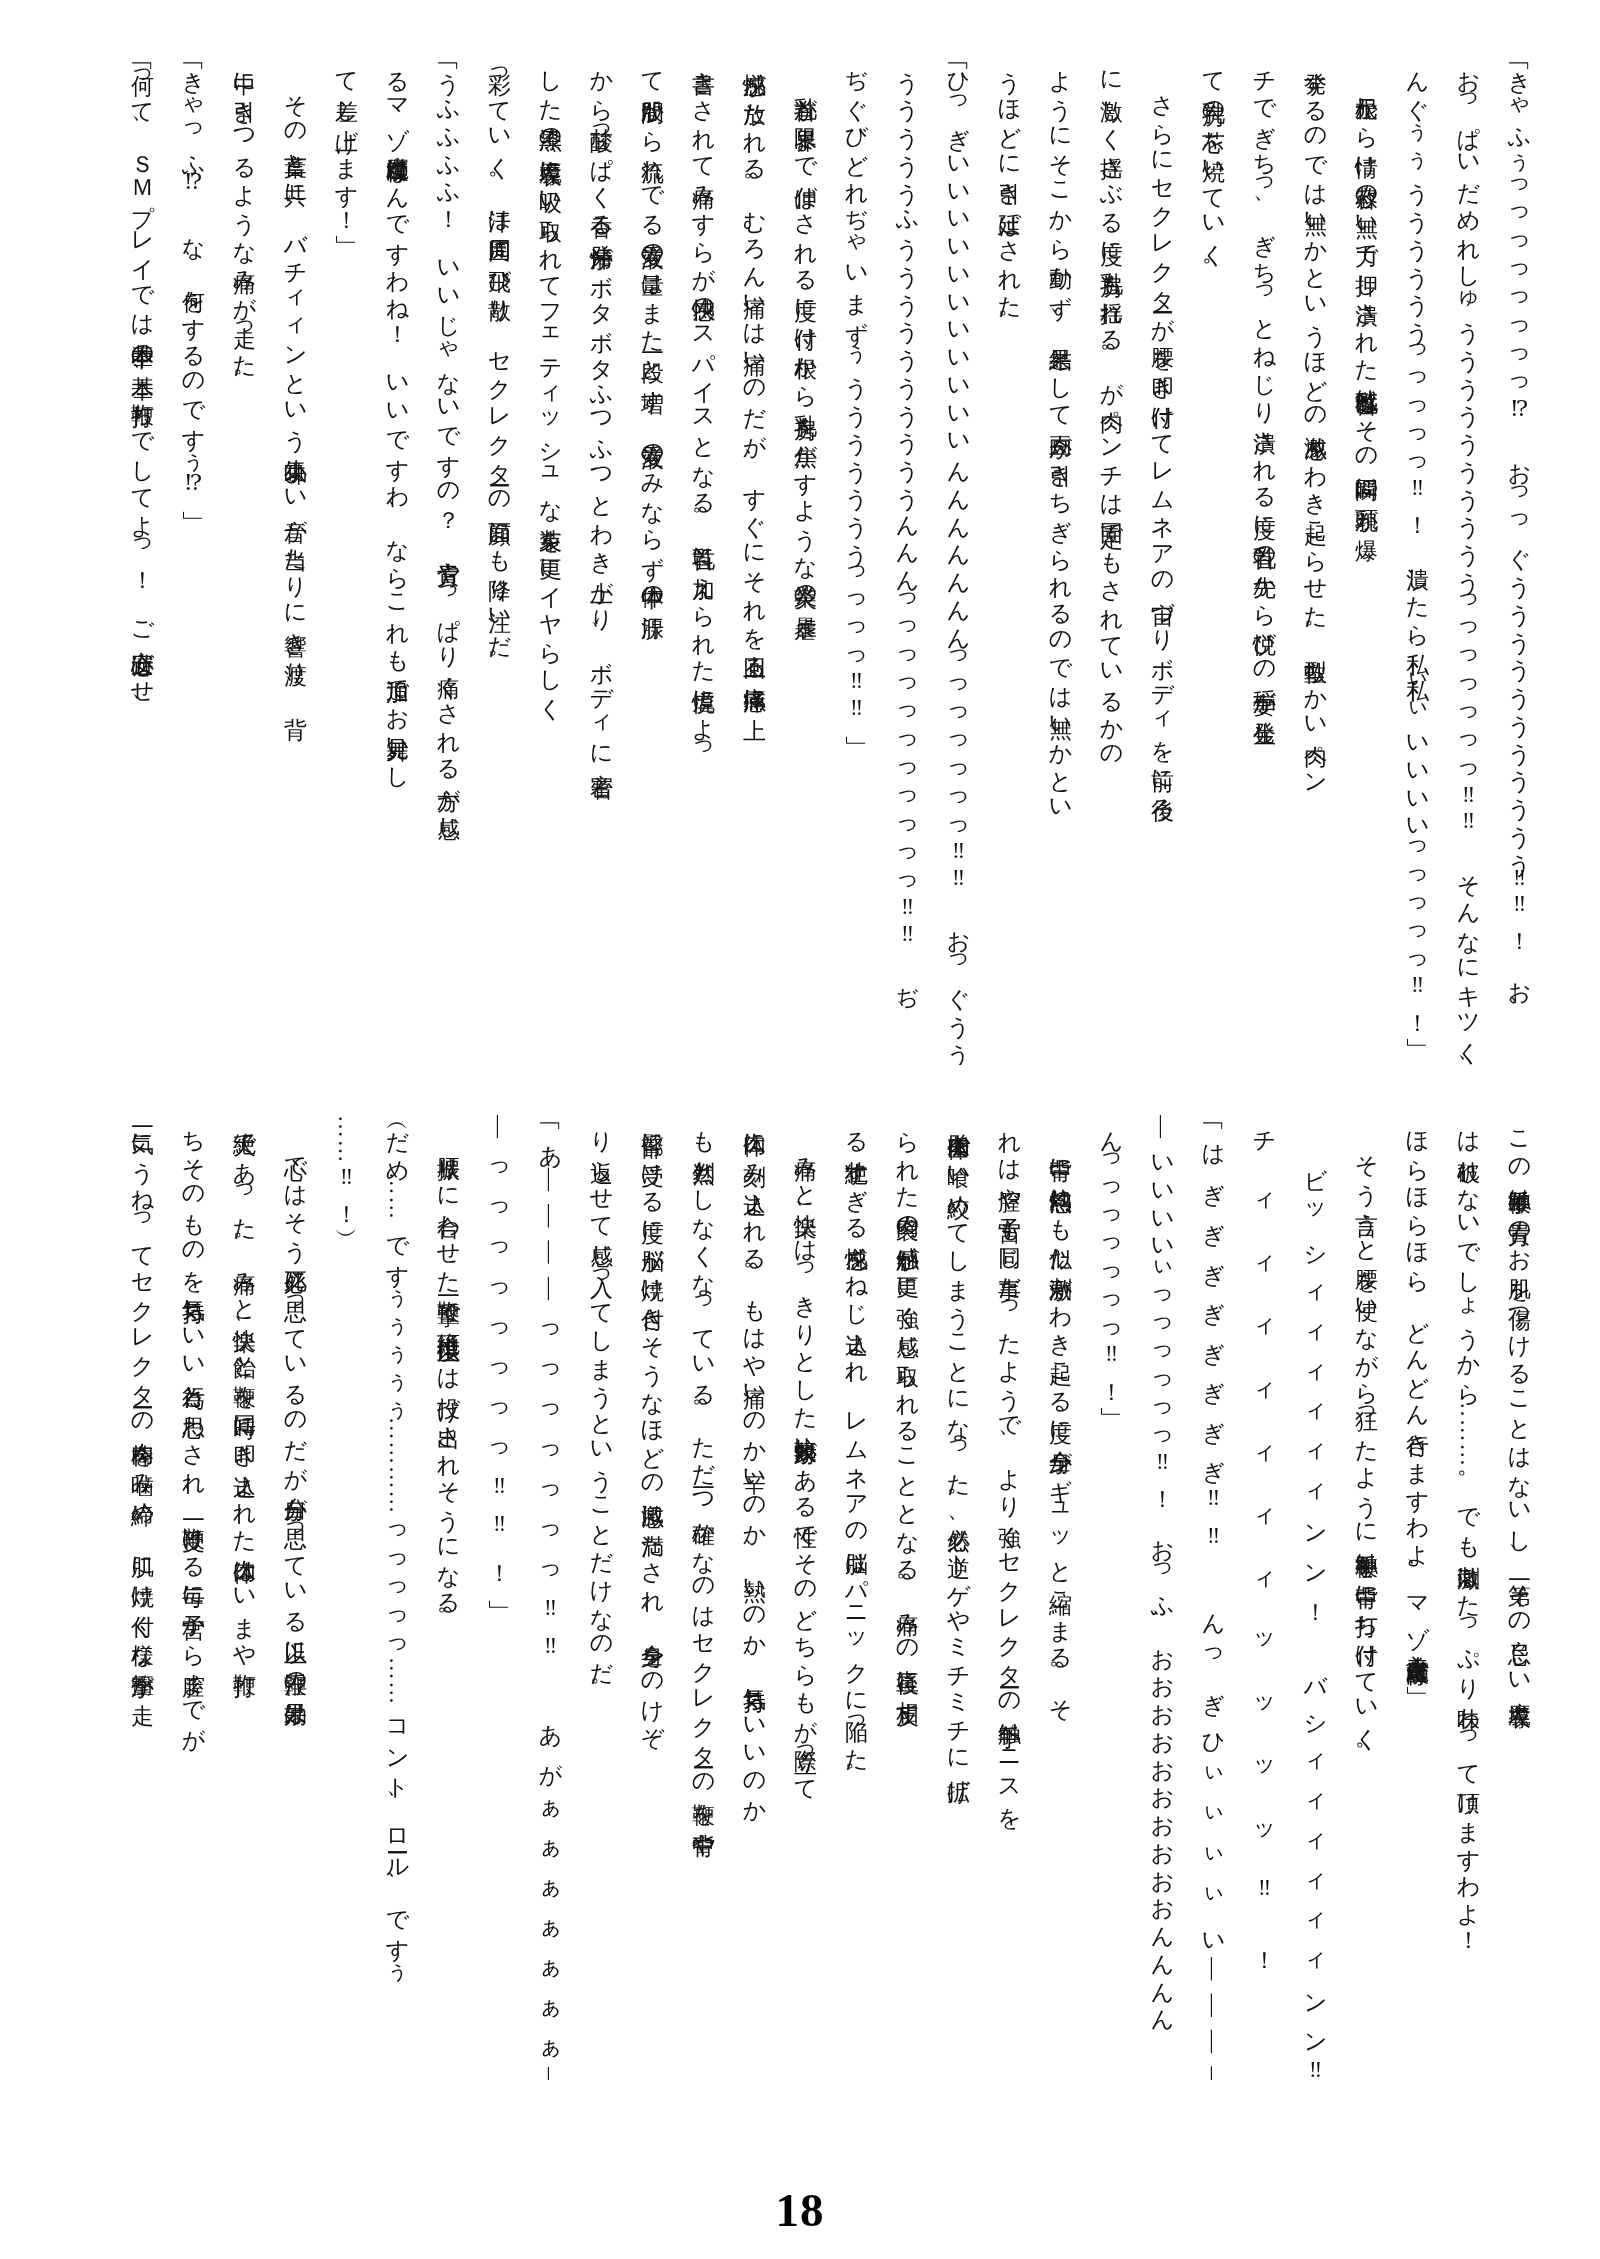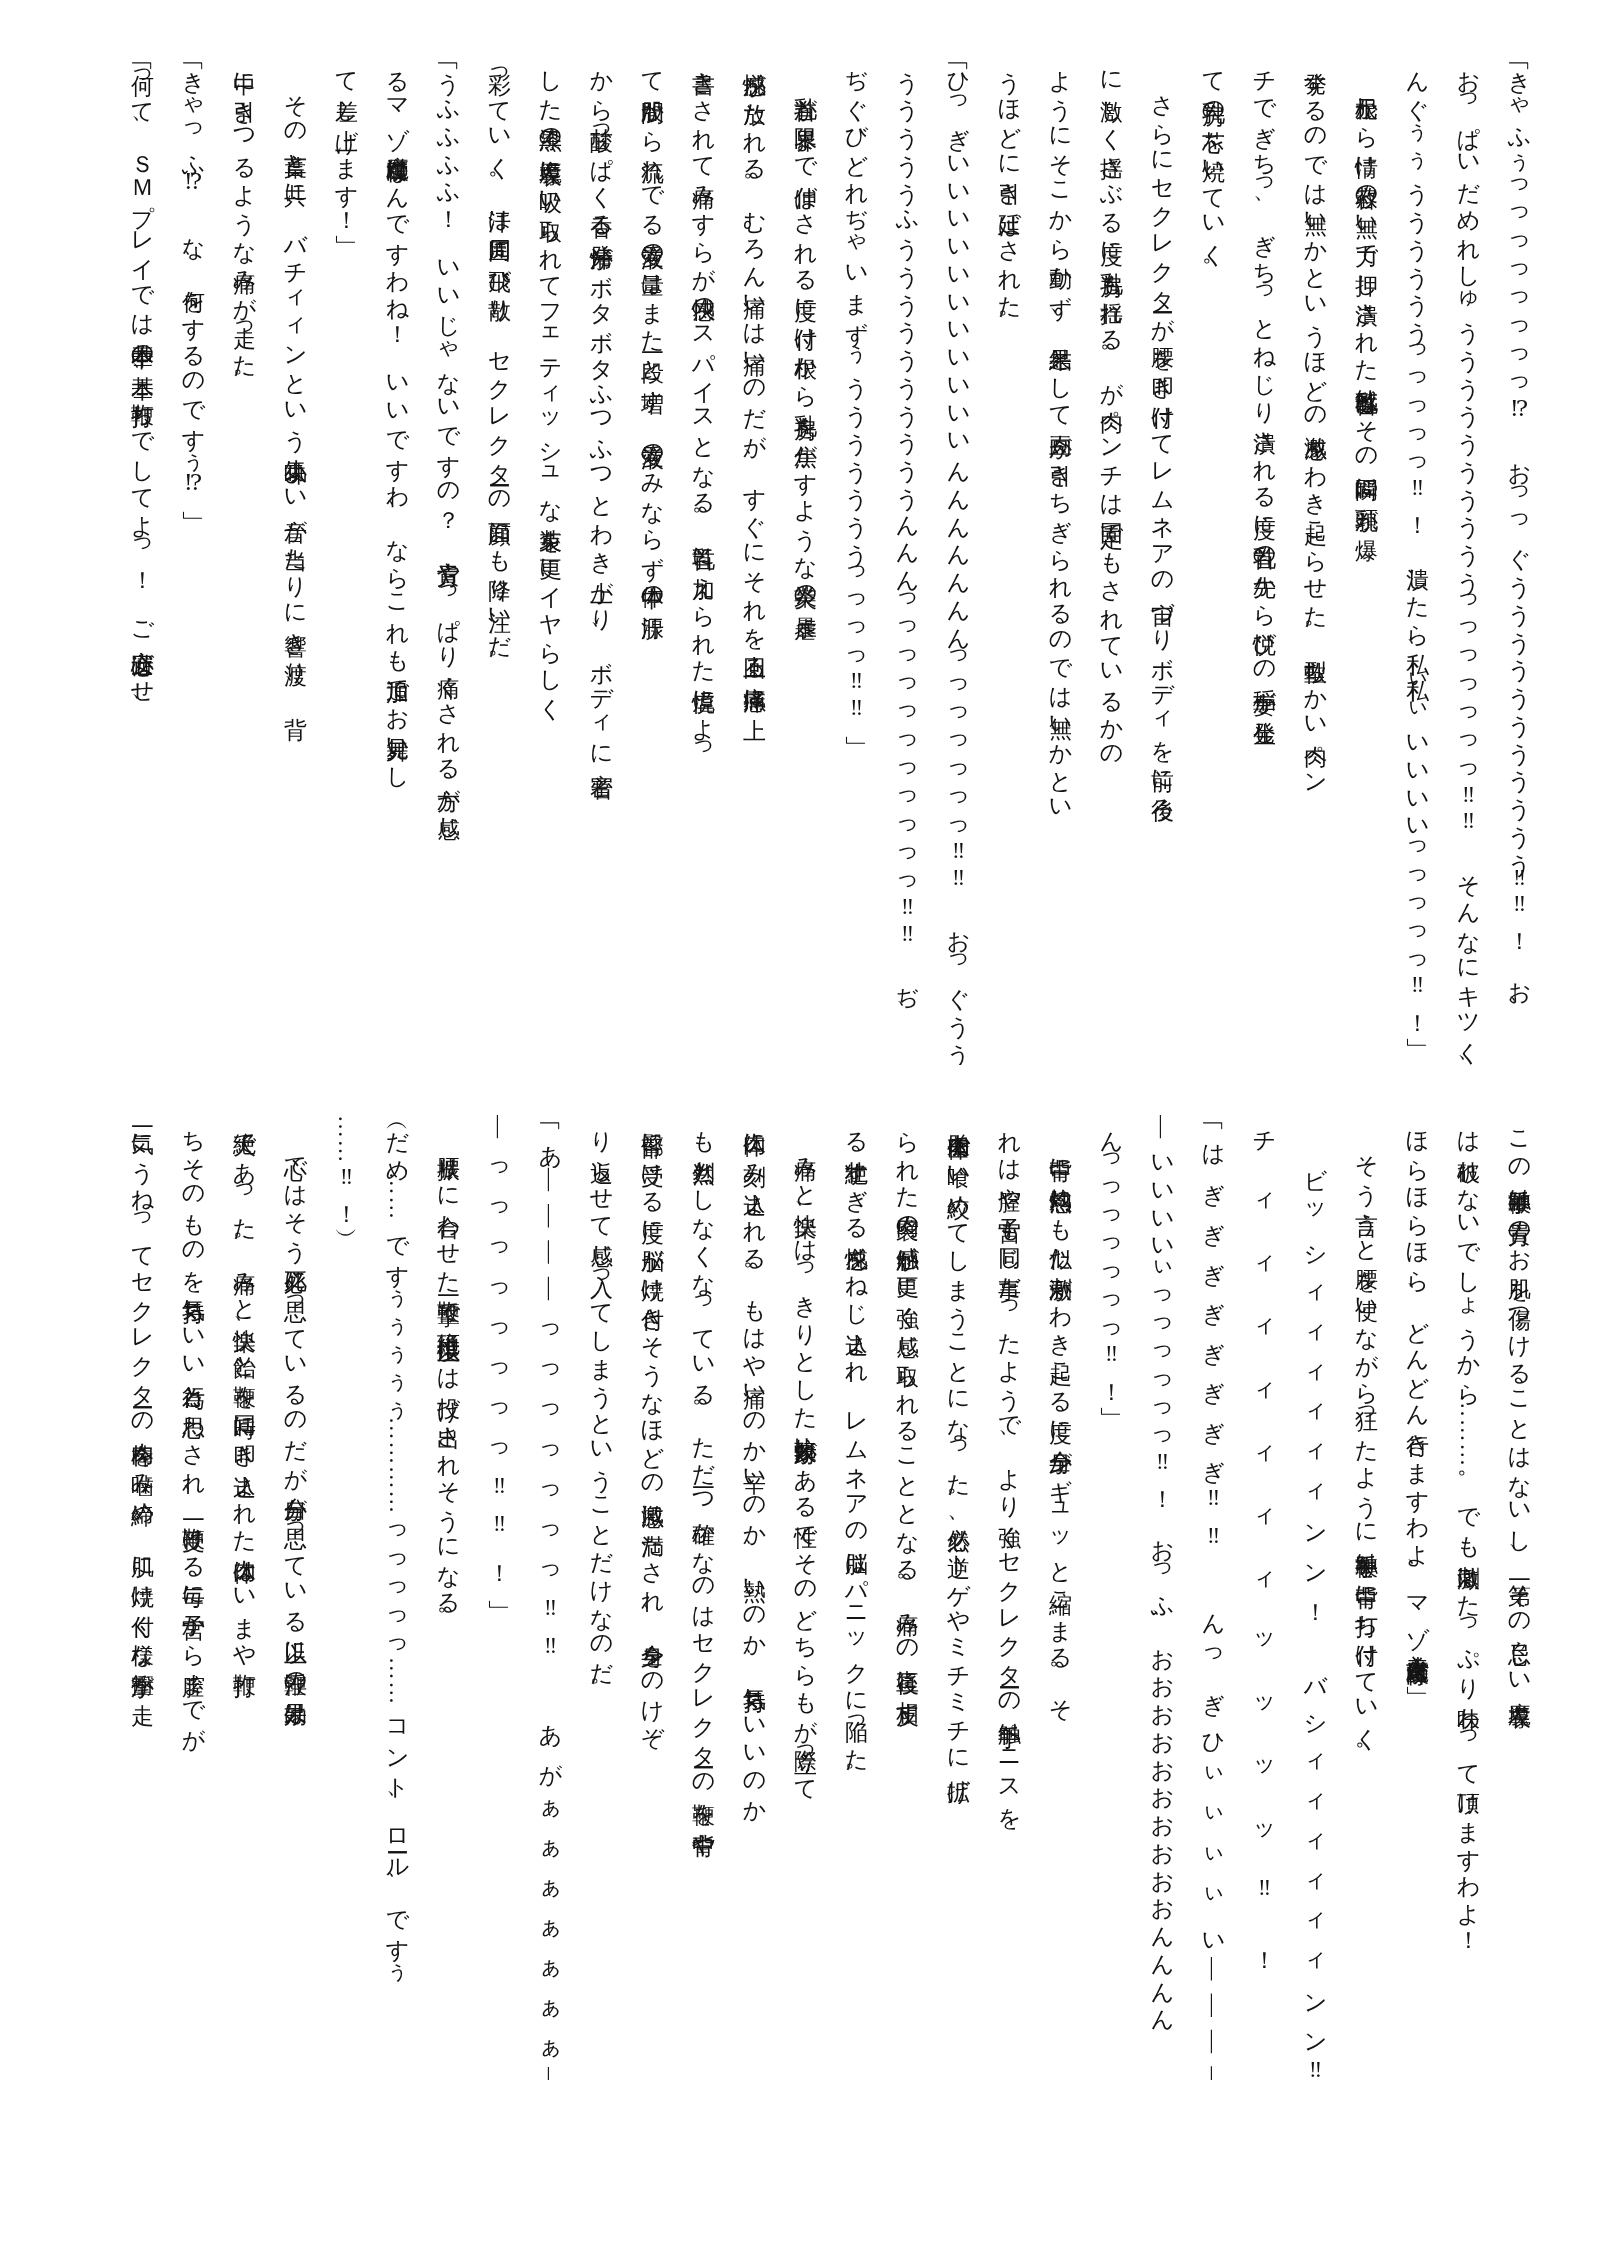--- a/index.html
+++ b/index.html
@@ -99,13 +99,14 @@
       <div class="vcol stretch1">―っっっっっっっっ‼‼！」</div>
       <div class="vcol">　腰振りに合わせた鞭一撃で絶頂十度以上には投げ出されそうになる。</div>
       <div class="vcol">（だめ……ですぅぅぅぅぅ…………っっっっっ……コント、ロール、ですぅ</div>
       <div class="vcol">……‼！）</div>
       <div class="vcol">　心ではそう必死に思っているのだが自分が思っている以上に淫鞭の効果は</div>
       <div class="vcol">絶大であった。痛みと快楽、飴と鞭を同時に叩き込まれた肉体はいまや鞭打</div>
       <div class="vcol">ちそのものを気持ちいい行為と思わされ、一鞭受ける毎に子宮から膣までが</div>
       <div class="vcol">一気にうねってセクレクターの肉棒を噛み締め、肌に焼け付く様な衝撃が走</div>
     </section>
 
+  <div class="page-number">18</div>
 </div>
 
 </body></html>

